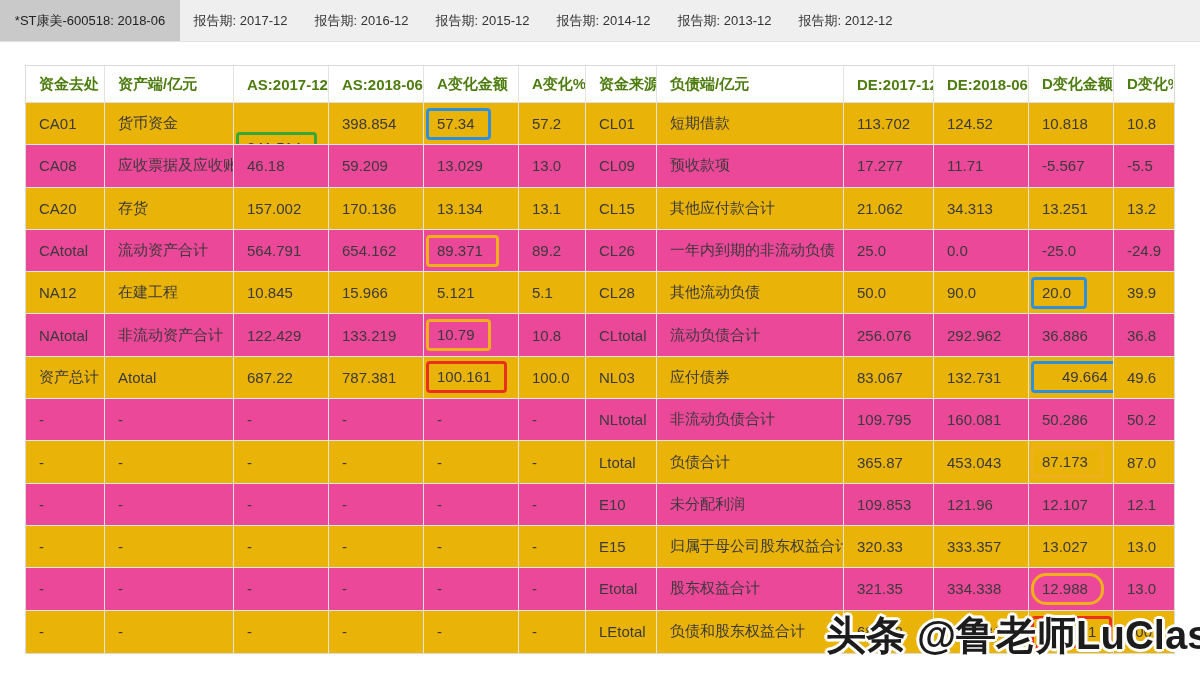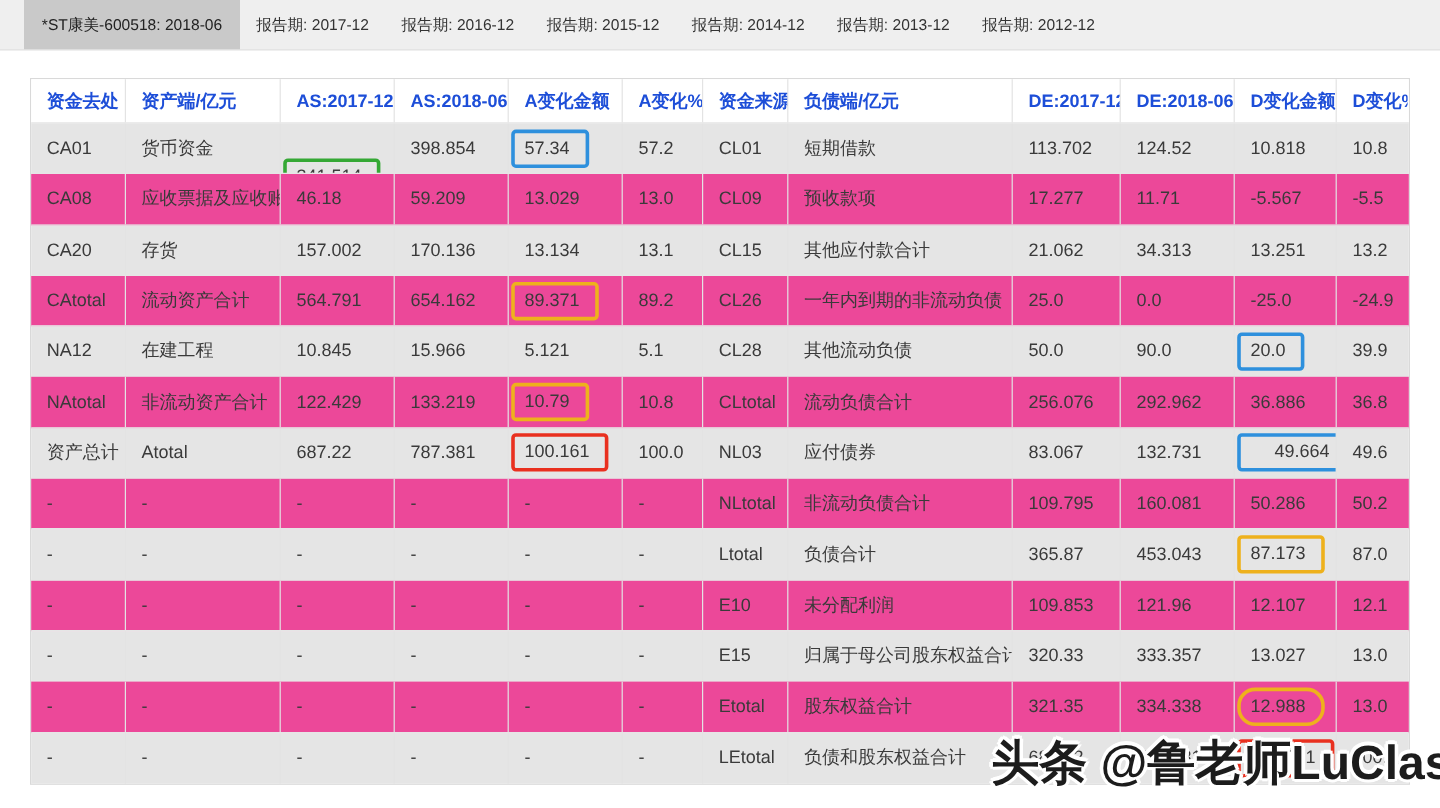--- a/index.html
+++ b/index.html
@@ -3,53 +3,53 @@
 <meta charset="utf-8">
 <style>
   * { box-sizing: border-box; margin: 0; padding: 0; }
   html, body { width: 1200px; height: 673px; background: #ffffff; overflow: hidden; }
   body { font-family: "Liberation Sans", "DejaVu Sans", sans-serif; color: #333; position: relative; }
 
   
   .tabbar {
     width: 1200px; height: 42px; background: #efefef;
     border-bottom: 1px solid #e2e2e2;
-    display: flex; align-items: stretch; padding-left: 20px;
+    display: flex; align-items: stretch;
   }
   .tab {
     display: flex; align-items: center; justify-content: center;
     font-size: 13px; color: #333; cursor: pointer; white-space: nowrap;
   }
   .tab.active { width: 180px; background: #c9c9c9; color: #222; }
   .tab.plain { width: 121px; background: transparent; }
 
   
   .fin-table {
     position: absolute; left: 25px; top: 65px; width: 1150px;
     border: 1px solid #d9d9d9; background: #fff;
   }
   .t-row {
     display: grid;
     grid-template-columns: 79px 129px 95px 95px 95px 67px 71px 187px 90px 95px 85px 59px;
     height: 42.3px;
     border-bottom: 1px solid #e6e6e6;
-    background: #e5e5e5;
+    background: #eab308;
   }
   .t-row:last-child { border-bottom: none; }
   .t-row.alt { background: #ec4899; }
   .t-row.head { height: 37px; border-bottom: 1px solid #dedede; background: #fff; }
   .cell {
     display: flex; align-items: center;
     padding-left: 13px; padding-right: 4px;
     font-size: 15px; color: #3a3a3a;
     border-right: 1px solid #e3e3e3;
     overflow: hidden; white-space: nowrap;
   }
   .cell:last-child { border-right: none; }
-  .t-row.head .cell { font-weight: bold; font-size: 15px; color: #1d4ed8; }
+  .t-row.head .cell { font-weight: bold; font-size: 15px; color: #4d7c0f; }
 
   
   .hbox {
     display: inline-block;
     border: 3px solid #000;
     border-radius: 4px;
     padding: 4px 13px 4px 8px;
     margin-left: -11px;
     line-height: 18px;
   }

